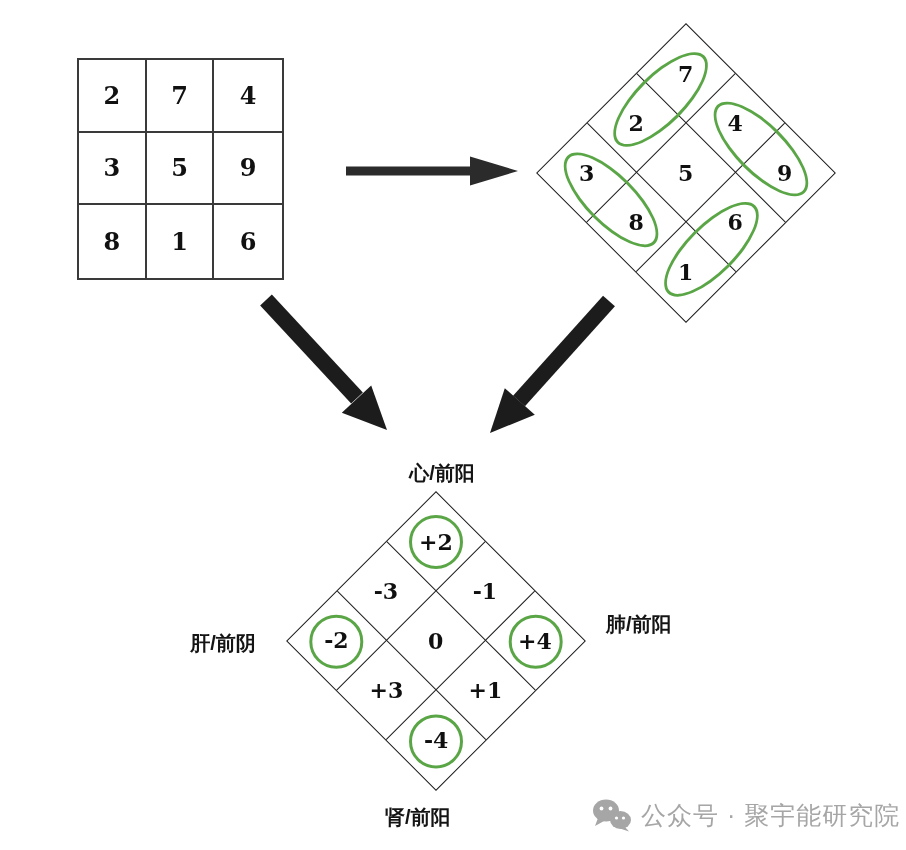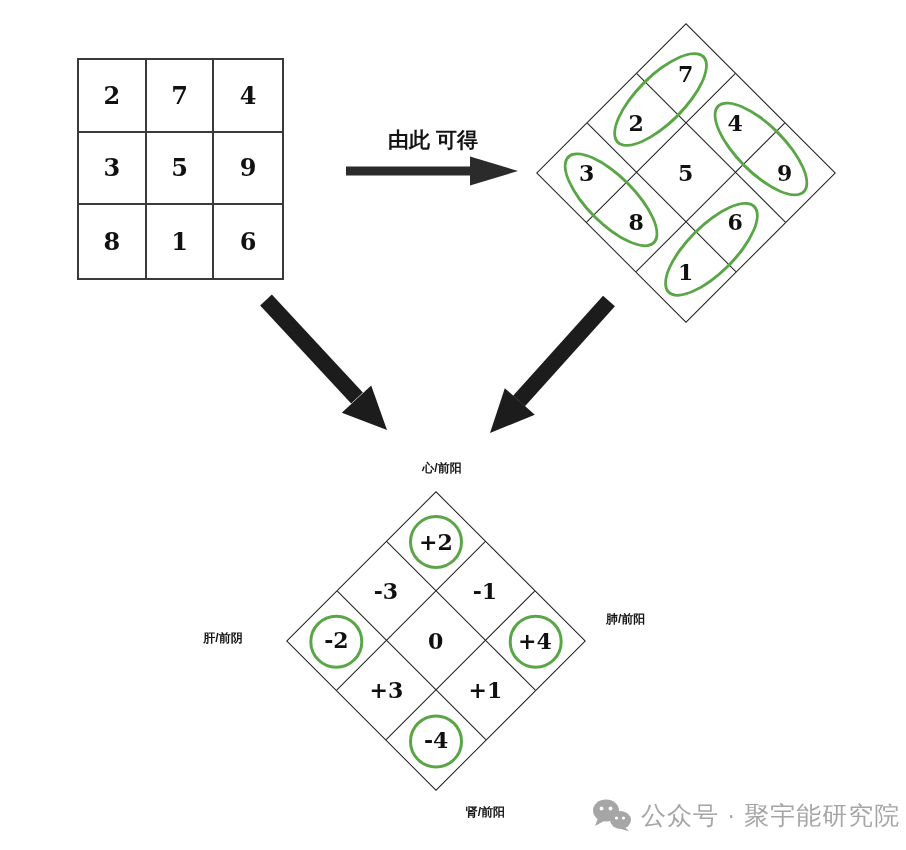--- a/index.html
+++ b/index.html
@@ -47,26 +47,26 @@
   .el-49{left:79px;top:10px;}
   .el-38{left:9px;top:152px;}
   .el-61{left:152px;top:79px;}
   .circ{width:54px;height:54px;}
   .c-tl{left:8px;top:8px;}
   .c-tr{left:149px;top:8px;}
   .c-bl{left:8px;top:149px;}
   .c-br{left:149px;top:149px;}
 
   
-  .zh{position:absolute;font-weight:bold;font-size:12px;color:#141414;white-space:nowrap;}
+  .zh{position:absolute;font-weight:bold;font-size:20px;color:#141414;white-space:nowrap;}
   .lbl-transform{left:363px;top:126px;width:140px;text-align:center;font-size:21px;}
   .lbl-top{left:382px;top:460px;width:120px;text-align:center;}
   .lbl-left{left:180px;top:630px;width:86px;text-align:center;}
   .lbl-right{left:606px;top:611px;}
-  .lbl-bottom{left:385px;top:804px;width:120px;text-align:right;}
+  .lbl-bottom{left:385px;top:804px;width:120px;text-align:left;}
 
   
   .arrows{position:absolute;left:0;top:0;pointer-events:none;}
 
   
   .watermark{
     position:absolute;left:592px;top:798px;display:flex;align-items:center;gap:9px;
   }
   .wm-text{
     font-size:25px;letter-spacing:1px;color:var(--gray,#a6a6a6);font-weight:normal;white-space:nowrap;
@@ -82,21 +82,20 @@
     <div class="sq-cell">7</div>
     <div class="sq-cell">4</div>
     <div class="sq-cell">3</div>
     <div class="sq-cell">5</div>
     <div class="sq-cell">9</div>
     <div class="sq-cell">8</div>
     <div class="sq-cell">1</div>
     <div class="sq-cell">6</div>
   </div>
 
-  <div class="zh lbl-transform">由此 可得</div>
 
   <svg class="arrows" width="906" height="850" viewBox="0 0 906 850">
     <g fill="#2b2b2b">
       <rect x="346" y="166.5" width="127" height="9"></rect>
       <polygon points="470,156.5 470,185.5 518,171"></polygon>
     </g>
     <g fill="#1c1c1c" stroke="none">
       <line x1="266" y1="300" x2="357" y2="398" stroke="#1c1c1c" stroke-width="16"></line>
       <polygon points="387,430 341.8,412.7 371.2,385.5"></polygon>
     </g>

